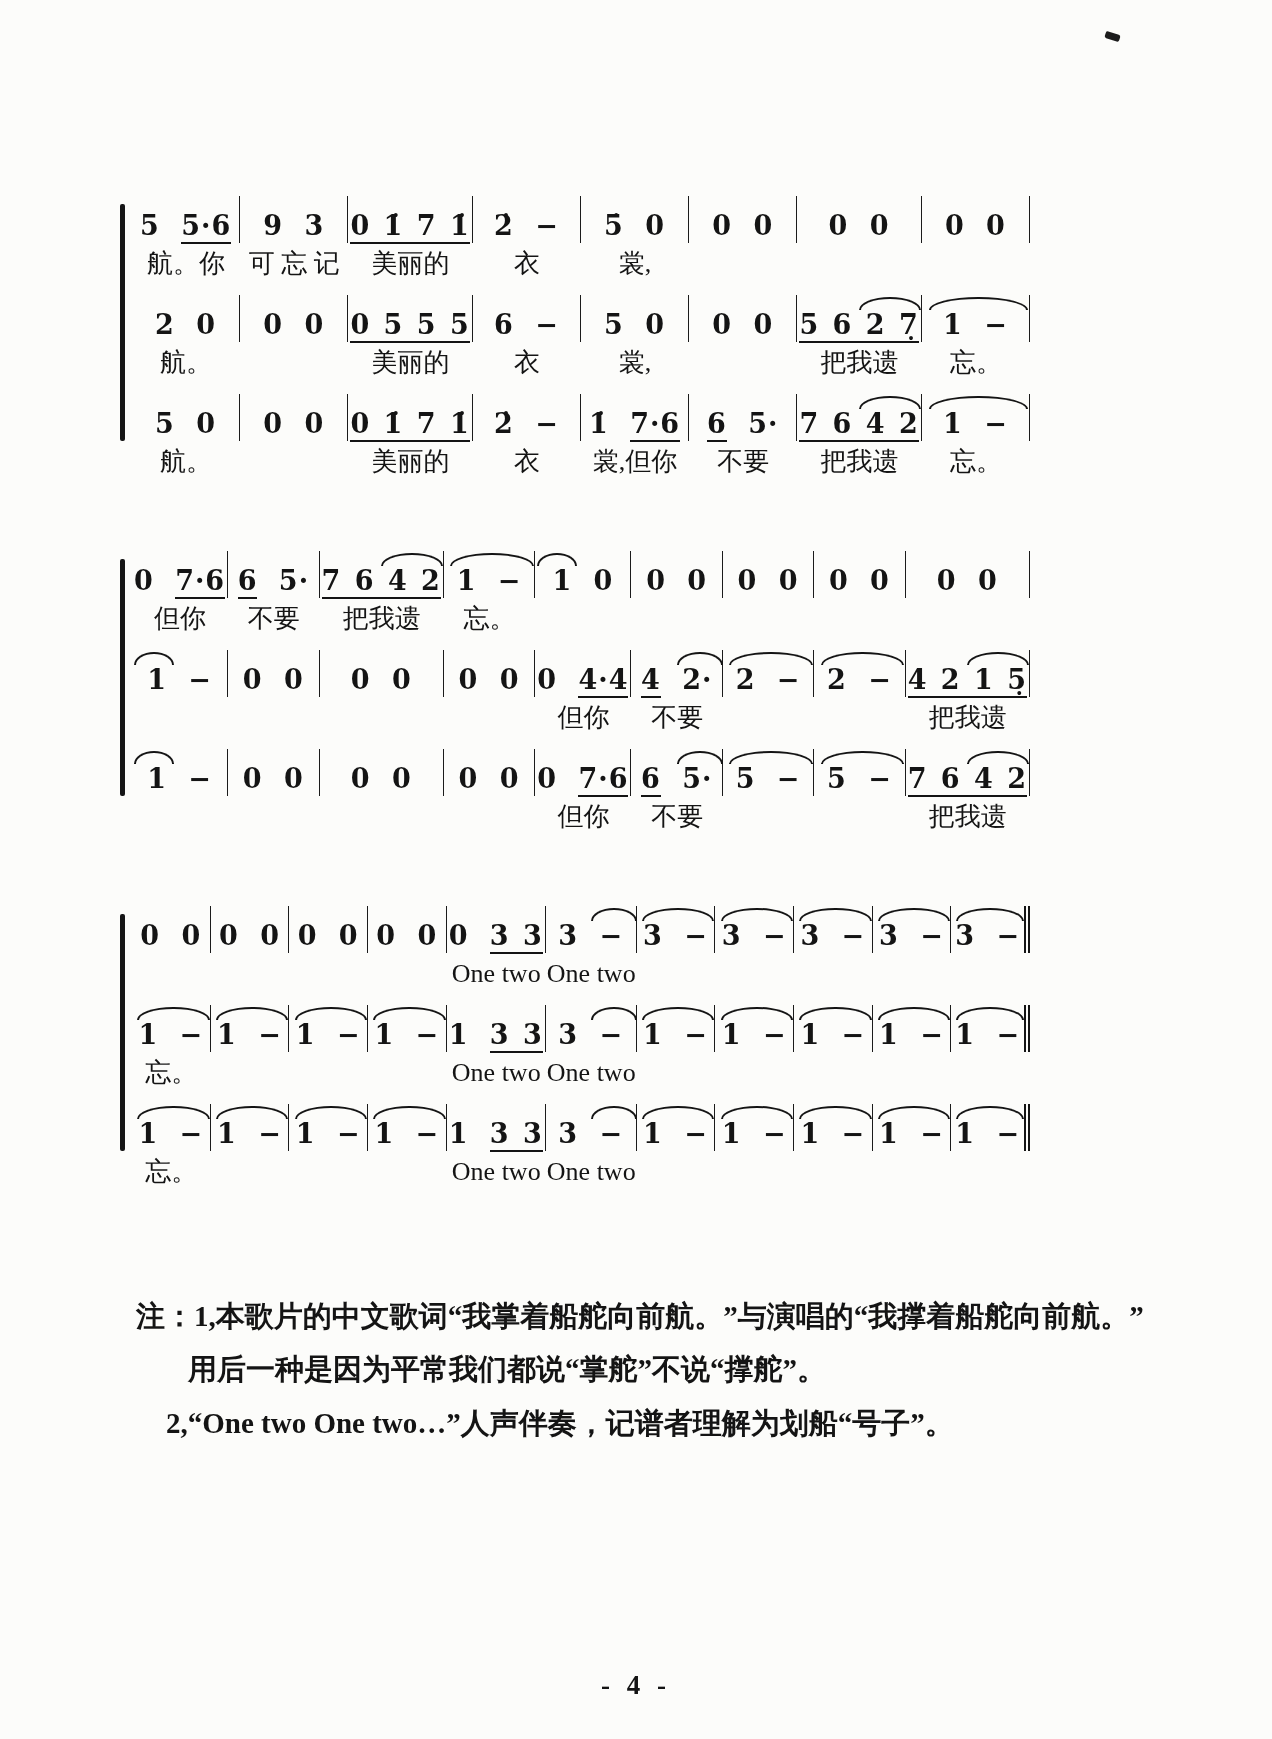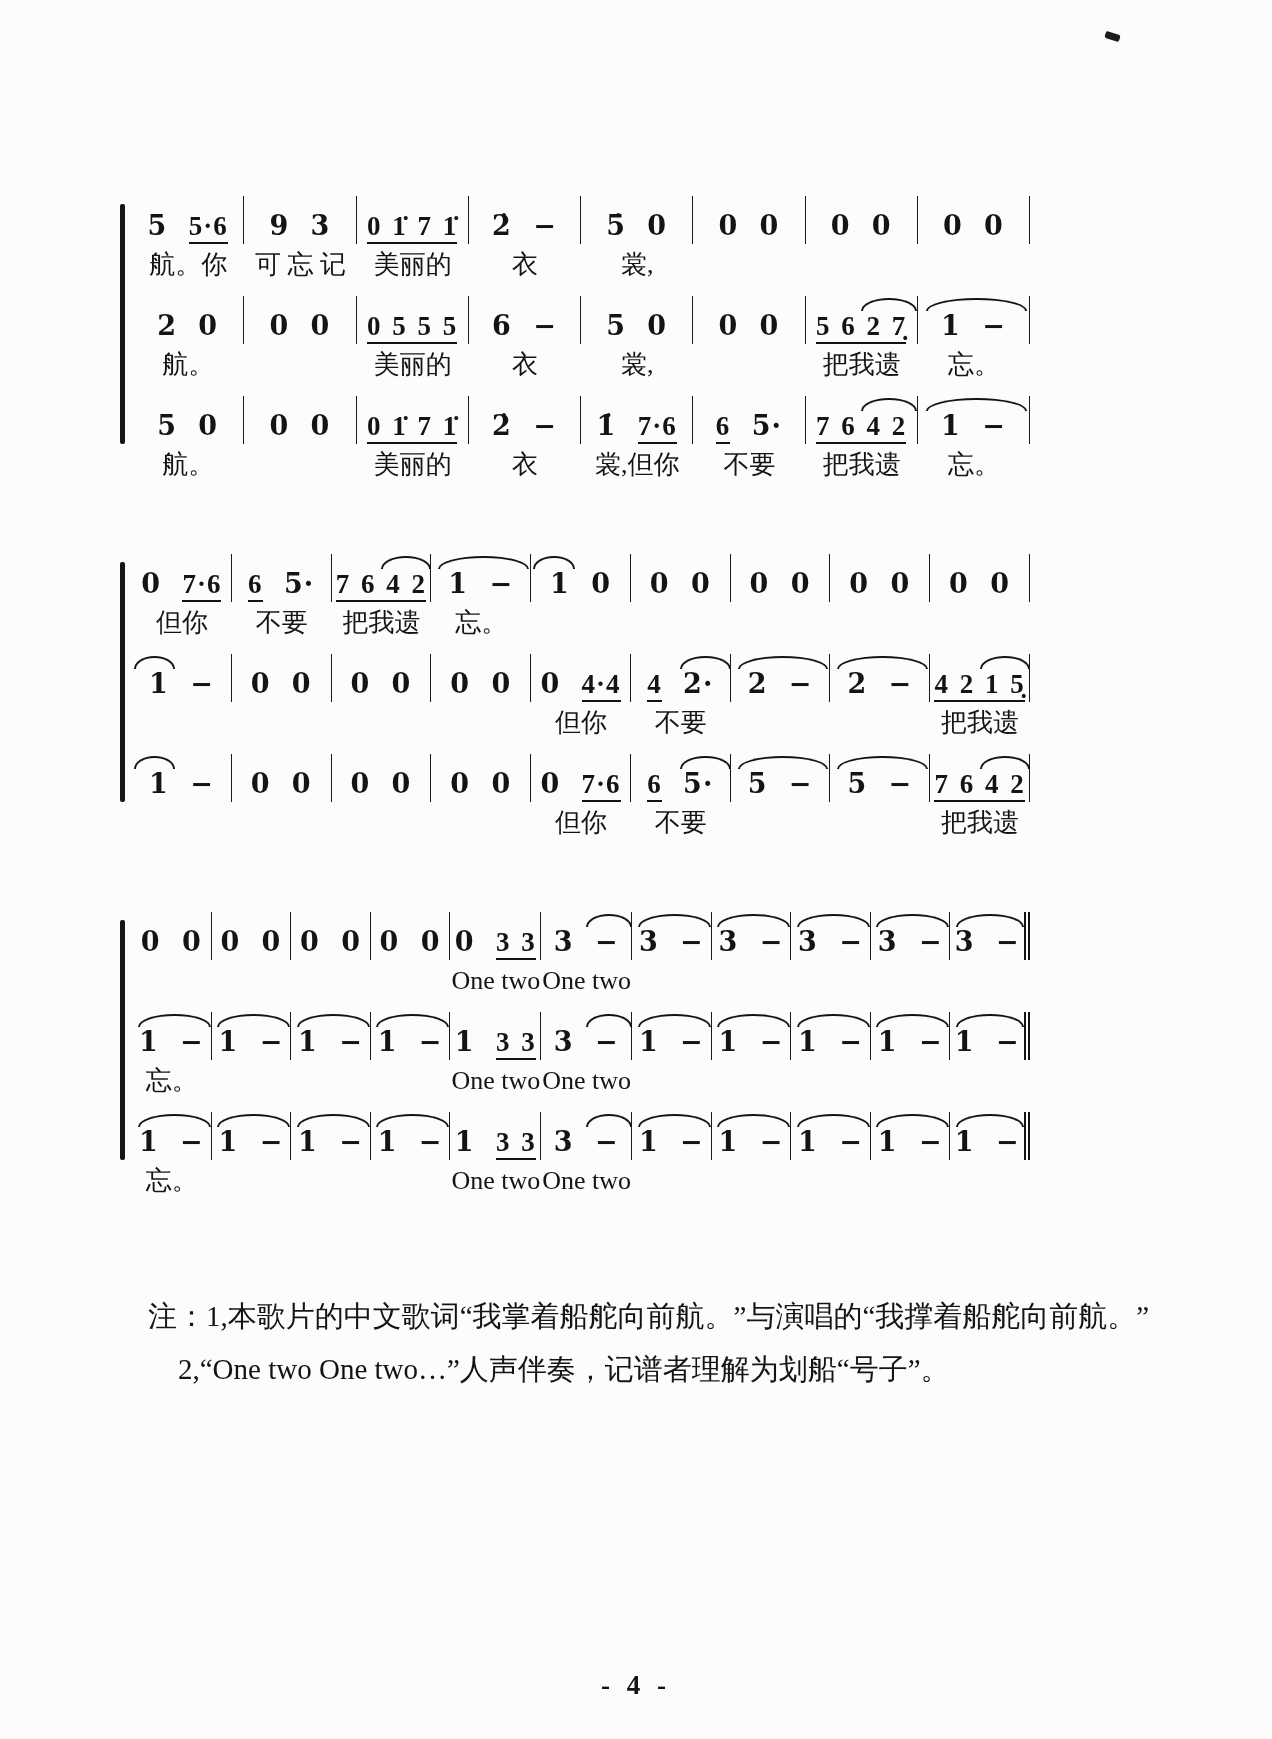--- a/index.html
+++ b/index.html
@@ -33,44 +33,45 @@
     border-right:1.5px solid #1b1b1b;
     font-family:"DejaVu Serif","Liberation Serif",serif;
     font-weight:bold;
     font-size:27px;line-height:1.15;
     letter-spacing:1px;word-spacing:11px;
     white-space:nowrap;
   }
   .u{
     border-bottom:2.5px solid #141414;
     padding-bottom:1px;
-    word-spacing:3px;letter-spacing:1px;font-family:Liberation Serif, serif;
+    word-spacing:3px;letter-spacing:1px;
   }
   .ncell.final{border-right:6px double #141414;}
   .ncell.arc-full::before,
   .ncell.arc-right::before,
   .ncell.arc-left::before{
     content:"";position:absolute;top:2px;height:11px;
     border:2.2px solid #141414;border-bottom:none;
     border-radius:50% 50% 0 0 / 100% 100% 0 0;
   }
   .ncell.arc-full::before{left:7%;width:88%;}
   .ncell.arc-right::before{left:50%;width:47%;}
   .ncell.arc-left::before{left:2%;width:38%;}
   .lcell{
     font-size:26px;line-height:1.25;
     text-align:center;
     padding:5px 1px 14px 1px;
     min-height:33px;
     white-space:nowrap;
   }
   .notes-block{
-    position:absolute;left:148px;top:1290px;width:1015px;
+    position:absolute;left:136px;top:1290px;width:1015px;
     font-size:29px;line-height:1.84;
     white-space:nowrap;
+    font-weight:bold;
   }
   .notes-block p{margin:0;}
   .indent-a{margin-left:52px !important;}
   .indent-b{margin-left:30px !important;}
   .pagenum{
     position:absolute;left:0;right:0;bottom:38px;
     text-align:center;font-size:27px;letter-spacing:5px;
     font-weight:bold;
   }
 </style>
@@ -261,17 +262,18 @@
           <div class="lcell"></div>
           <div class="lcell"></div>
           <div class="lcell"></div>
           <div class="lcell"></div>
         </div>
       </div>
     </div>
 
   <div class="notes-block">
     <p>注：1,本歌片的中文歌词“我掌着船舵向前航。”与演唱的“我撑着船舵向前航。”</p>
+    <p class="indent-a">用后一种是因为平常我们都说“掌舵”不说“撑舵”。</p>
     <p class="indent-b">2,“One two One two…”人声伴奏，记谱者理解为划船“号子”。</p>
   </div>
 
   <div class="pagenum">- 4 -</div>
 </div>
 
 </body></html>

